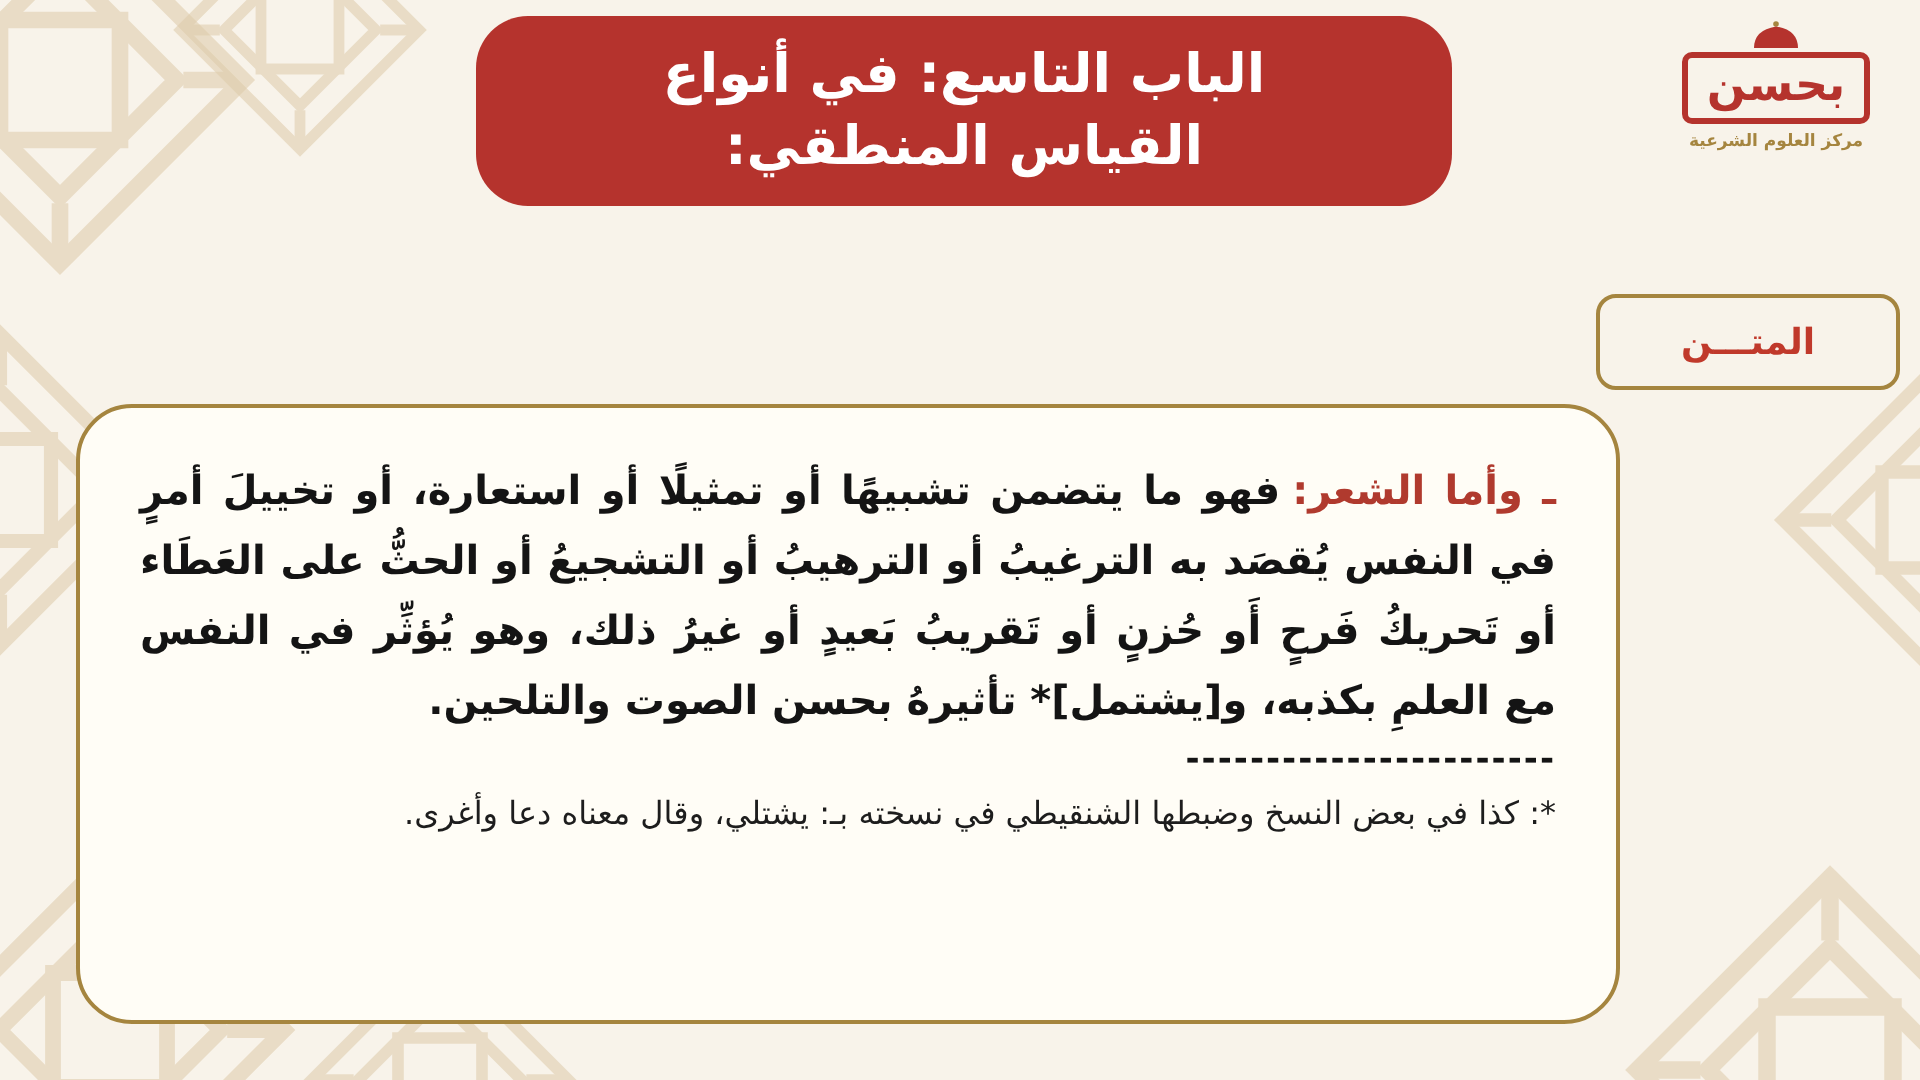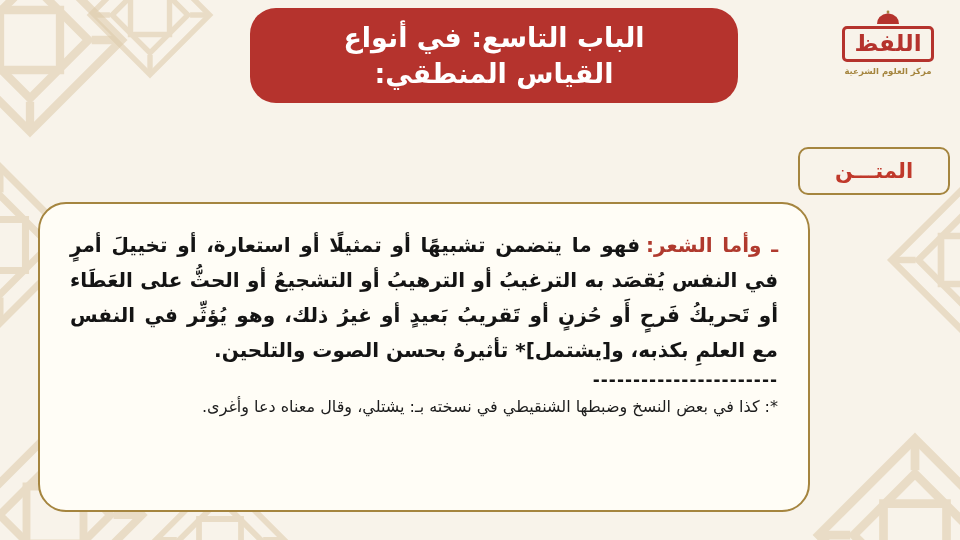--- a/index.html
+++ b/index.html
@@ -13,21 +13,20 @@
   
   .orn{position:absolute;opacity:.55;z-index:0;pointer-events:none;}
 
   
   .title-banner{
     position:absolute;left:238px;top:8px;width:488px;height:95px;
     background:#b5332d;border-radius:26px;z-index:2;
     display:flex;flex-direction:column;align-items:center;justify-content:center;
     color:#ffffff;font-weight:bold;font-size:27px;line-height:1.33;
     text-align:center;
-    margin-left:12px;
   }
 
   
   .logo{
     position:absolute;right:14px;top:10px;width:116px;z-index:2;
     display:flex;flex-direction:column;align-items:center;gap:1px;
   }
   .logo .dome{width:26px;height:15px;display:block;}
   .logo .wordmark{
     color:#b5332d;font-weight:bold;font-size:23px;line-height:1.05;
@@ -35,21 +34,21 @@
   }
   .logo .subtitle{
     color:#a5853f;font-weight:bold;font-size:8.5px;margin-top:3px;letter-spacing:0;
   }
 
   
   .section-tag{
     position:absolute;right:10px;top:147px;width:148px;height:44px;z-index:3;
     background:#f8f3ea;border:2px solid #a5853f;border-radius:10px;
     display:flex;align-items:center;justify-content:center;
-    color:#c0392b;font-weight:bold;font-size:21px;margin-left:45px;
+    color:#c0392b;font-weight:bold;font-size:18px;margin-left:45px;
   }
 
   
   .matn-box{
     position:absolute;left:38px;top:202px;width:772px;height:310px;z-index:2;
     background:#fffdf6;border:2.5px solid #a5853f;border-radius:28px;
     box-sizing:border-box;padding:24px 30px 14px 30px;overflow:hidden;
     direction:rtl;
   }
   .matn-text{
@@ -107,21 +106,21 @@
   <div class="title-banner">
     <span>الباب التاسع: في أنواع</span>
     <span>القياس المنطقي:</span>
   </div>
 
   <div class="logo">
     <svg class="dome" viewBox="0 0 26 15">
       <circle cx="13" cy="2" r="1.4" fill="#a5853f"></circle>
       <path d="M2 14 Q2 5 13 3.2 Q24 5 24 14 Z" fill="#b5332d"></path>
     </svg>
-    <div class="wordmark">اللفظ</div>
+    <div class="wordmark">بحسن</div>
     <div class="subtitle">مركز العلوم الشرعية</div>
   </div>
 
   <div class="section-tag">
     <span>المتـــن</span>
   </div>
 
   <div class="matn-box">
     <div class="matn-text">
       <p><span class="lead">ـ وأما الشعر:</span><span>فهو ما يتضمن تشبيهًا أو تمثيلًا أو استعارة، أو تخييلَ أمرٍ في النفس يُقصَد به الترغيبُ أو الترهيبُ أو التشجيعُ أو الحثُّ على العَطَاء أو تَحريكُ فَرحٍ أَو حُزنٍ أو تَقريبُ بَعيدٍ أو غيرُ ذلك، وهو يُؤثِّر في النفس مع العلمِ بكذبه، و[يشتمل]* تأثيرهُ بحسن الصوت والتلحين.</span></p>

